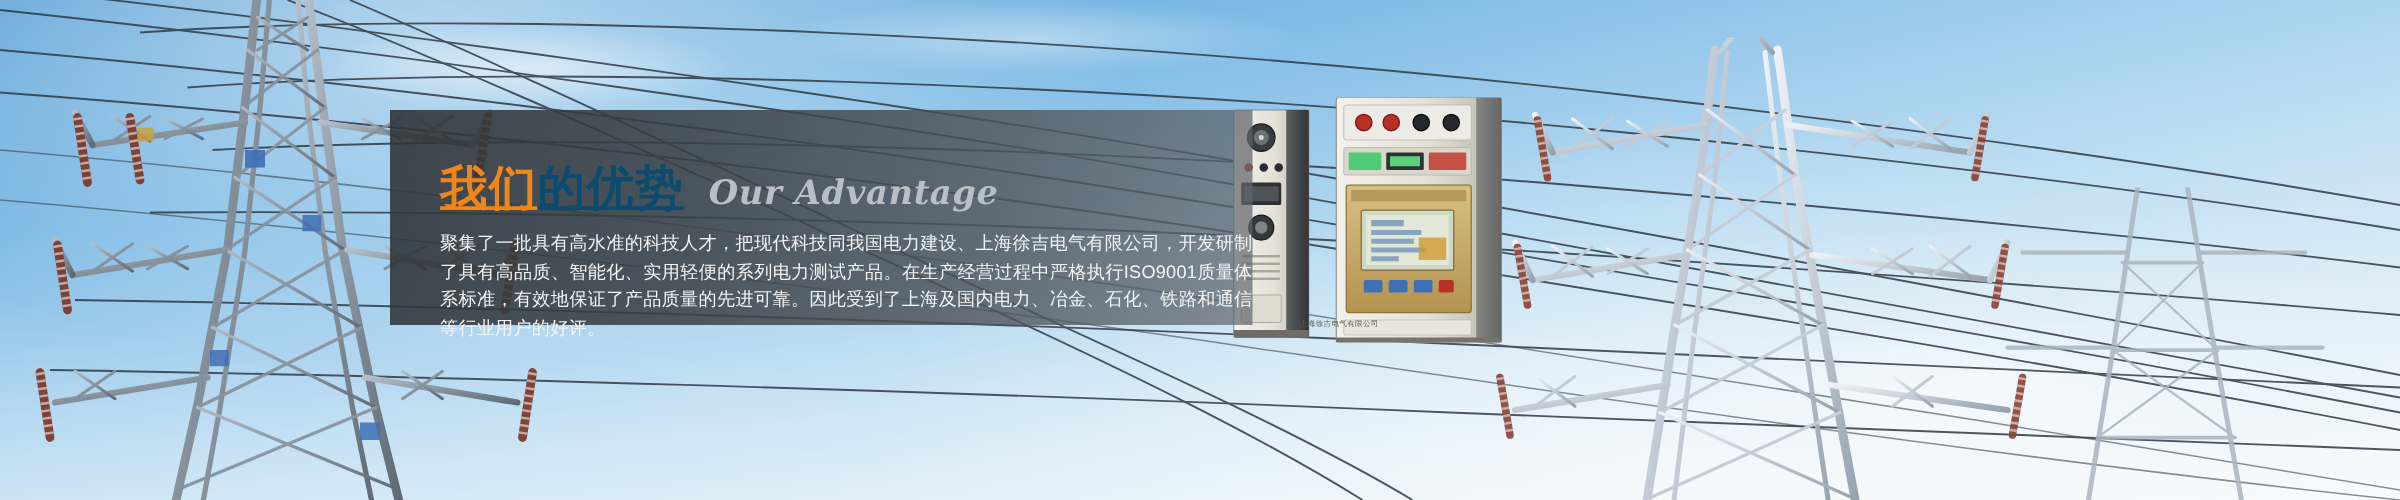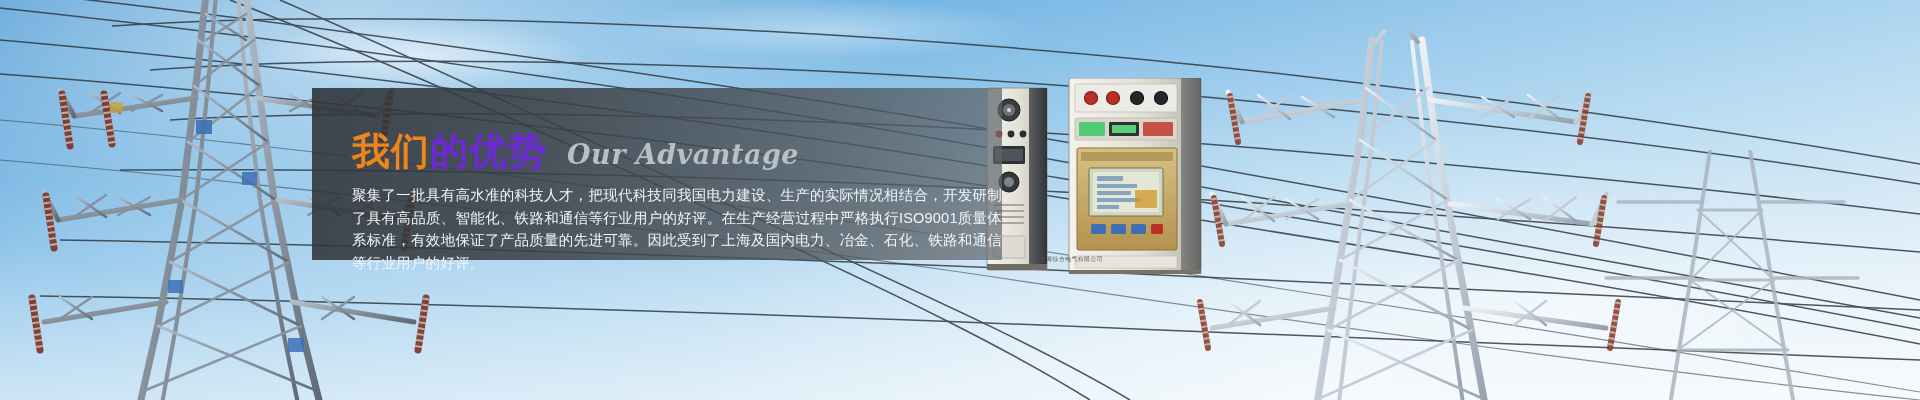--- a/index.html
+++ b/index.html
@@ -56,24 +56,24 @@
       rgba(46,50,54,0.88) 0%,
       rgba(58,63,68,0.86) 35%,
       rgba(78,84,90,0.80) 70%,
       rgba(96,103,110,0.70) 100%);
   }
   .panel-inner { position:absolute; left:352px; top:88px; width:660px; height:172px; }
 
   .headline { position:absolute; left:0; top:44px; white-space:nowrap; }
   .headline .cn {
     font-size:38px; font-weight:700; letter-spacing:1px;
-    line-height:1; vertical-align:baseline;
+    line-height:1; vertical-align:baseline;text-decoration:underline;
   }
   .headline .cn-accent { color:#f08519; }
-  .headline .cn-white  { color:#6d28d9; }
+  .headline .cn-white  { color:#0c4a6e; }
   .headline .en {
     font-family:"DejaVu Serif","Liberation Serif",serif;
     font-style:italic; font-size:27px; color:#b9bfc4;
     margin-left:20px; letter-spacing:0.5px; font-weight:700;
   }
 
   .body-text {
     position:absolute; left:0; top:96px; width:650px;
     color:#f2f4f5; font-size:14.5px; line-height:22.5px;
     letter-spacing:0.2px; text-align:justify;
@@ -441,18 +441,18 @@
 
   <div class="panel"></div>
 
   <div class="panel-inner">
 
     <div class="headline">
       <span class="cn cn-accent">我们</span><span class="cn cn-white">的优势</span><span class="en">Our Advantage</span>
     </div>
 
     <div class="body-text">
-      <p>聚集了一批具有高水准的科技人才，把现代科技同我国电力建设、生产的实际情况相结合，开发研制了具有高品质、智能化、铁路和通信等行业用户的好评。在生产经营过程中严格执行ISO9001质量体系标准，有效地保证了产品质量的先进可靠。因此受到了上海及国内电力、冶金、石化、铁路和通信等行业用户的好评。</p>
+      <p>聚集了一批具有高水准的科技人才，把现代科技同我国电力建设、上海徐吉电气有限公司，开发研制了具有高品质、智能化、实用轻便的系列电力测试产品。在生产经营过程中严格执行ISO9001质量体系标准，有效地保证了产品质量的先进可靠。因此受到了上海及国内电力、冶金、石化、铁路和通信等行业用户的好评。</p>
     </div>
 
   </div>
 
 </div>
 
 </body></html>

